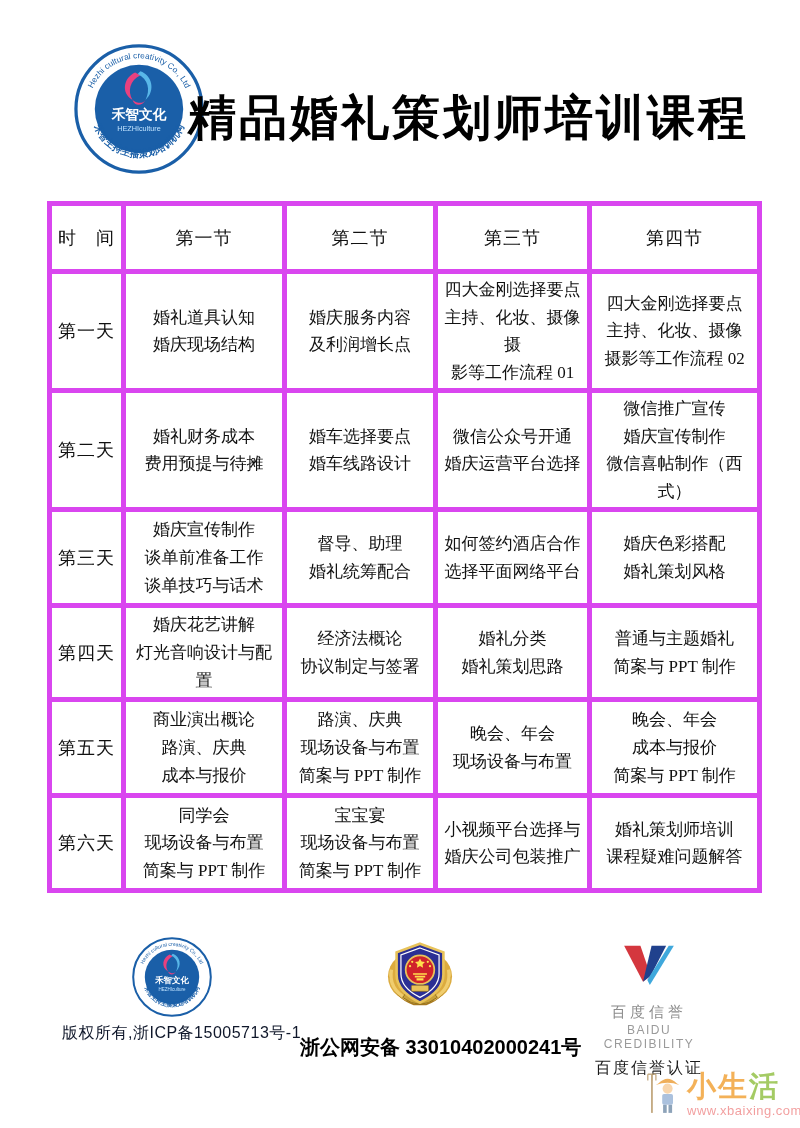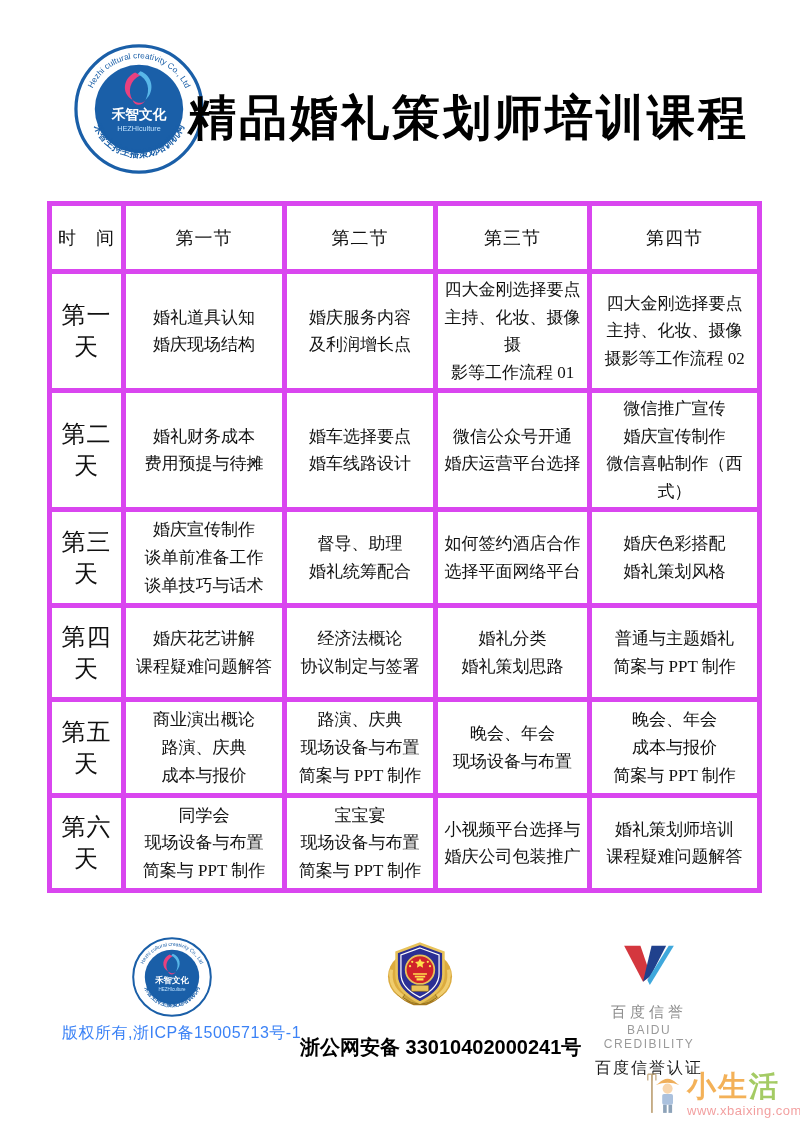--- a/index.html
+++ b/index.html
@@ -9,28 +9,28 @@
   .header-logo{position:absolute;left:74px;top:44px;width:130px;height:130px;}
   .footer-logo{width:80px;height:80px;display:block;margin:0 auto;}
   .page-title{position:absolute;left:188px;top:86px;font-family:"Liberation Serif","DejaVu Serif",serif;
               font-size:48px;font-weight:700;letter-spacing:3px;white-space:nowrap;color:#000;}
   
   table.course{position:absolute;left:47px;top:201px;width:710px;border-collapse:collapse;table-layout:fixed;
                font-family:"Liberation Serif","DejaVu Serif",serif;}
   table.course th,table.course td{border:5px solid #d946ef;text-align:center;vertical-align:middle;
                padding:2px 2px;white-space:pre-line;font-weight:normal;color:#111;}
   table.course thead th{font-size:18px;letter-spacing:1px;}
-  td.day{font-size:24px;letter-spacing:1px;}
+  td.day{font-size:18px;letter-spacing:1px;}
   td.cell{font-size:17px;line-height:1.62;}
   
   .footer-block{position:absolute;text-align:center;}
   .fb-left{left:62px;top:937px;width:220px;}
   .fb-center{left:300px;top:935px;width:240px;}
   .fb-right{left:589px;top:941px;width:120px;}
-  .copyright{margin-top:6px;font-size:16px;color:#3b82f6;letter-spacing:0.5px;white-space:nowrap;}
+  .copyright{margin-top:6px;font-size:16px;color:#0f172a;letter-spacing:0.5px;white-space:nowrap;}
   .police-text{margin-top:17px;font-size:20px;font-weight:700;color:#000;white-space:nowrap;}
   .baidu-name{margin-top:11px;font-size:15px;color:#8c8c8c;letter-spacing:4px;}
   .baidu-en{font-size:12px;color:#9a9a9a;letter-spacing:1.5px;margin-top:1px;}
   .baidu-cert{margin-top:7px;font-size:16px;color:#1a1a1a;letter-spacing:2px;}
   
   .watermark{position:absolute;left:646px;top:1071px;display:flex;align-items:flex-start;opacity:0.85;}
   .wm-text{margin-left:5px;}
   .wm-brand{font-size:29px;font-weight:700;line-height:1.05;letter-spacing:2px;}
   .wm-c0{color:#f2a43c;} .wm-c1{color:#f2a43c;} .wm-c2{color:#95c24a;}
   .wm-url{font-size:13px;color:#f08f8f;margin-top:2px;letter-spacing:0.5px;}
@@ -120,21 +120,21 @@
         <td class="cell">督导、助理
 婚礼统筹配合</td>
         <td class="cell">如何签约酒店合作
 选择平面网络平台</td>
         <td class="cell">婚庆色彩搭配
 婚礼策划风格</td>
       </tr>
       <tr style="height:94px">
         <td class="day">第四天</td>
         <td class="cell">婚庆花艺讲解
-课程疑难问题解答</td>
+灯光音响设计与配置</td>
         <td class="cell">经济法概论
 协议制定与签署</td>
         <td class="cell">婚礼分类
 婚礼策划思路</td>
         <td class="cell">普通与主题婚礼
 简案与 PPT 制作</td>
       </tr>
       <tr style="height:96px">
         <td class="day">第五天</td>
         <td class="cell">商业演出概论

